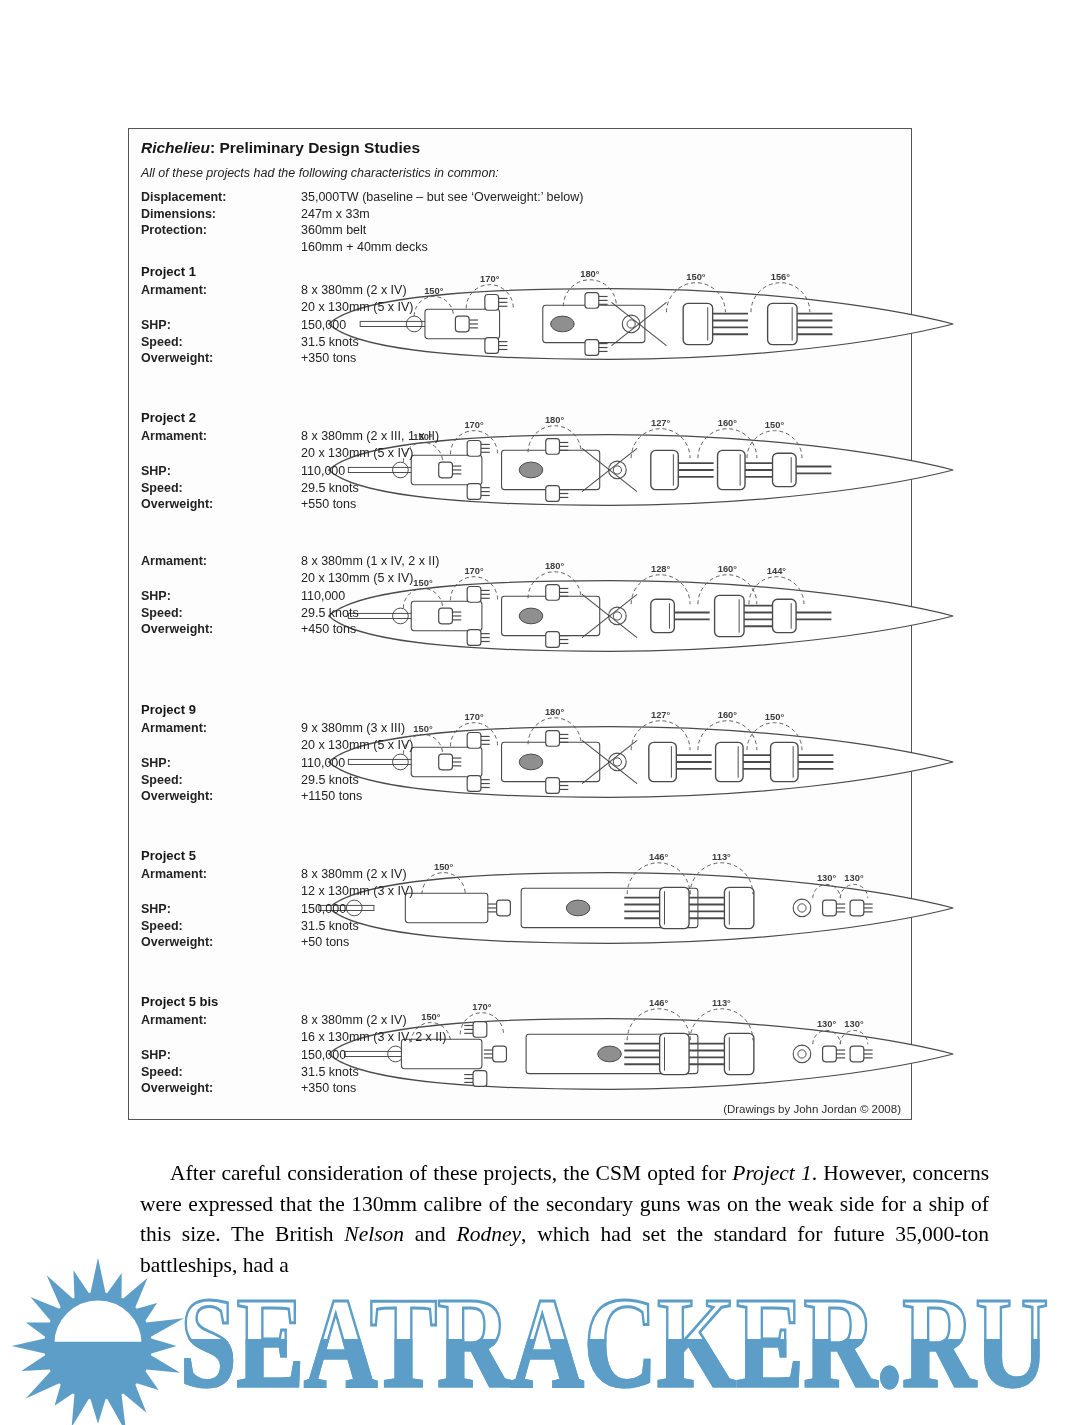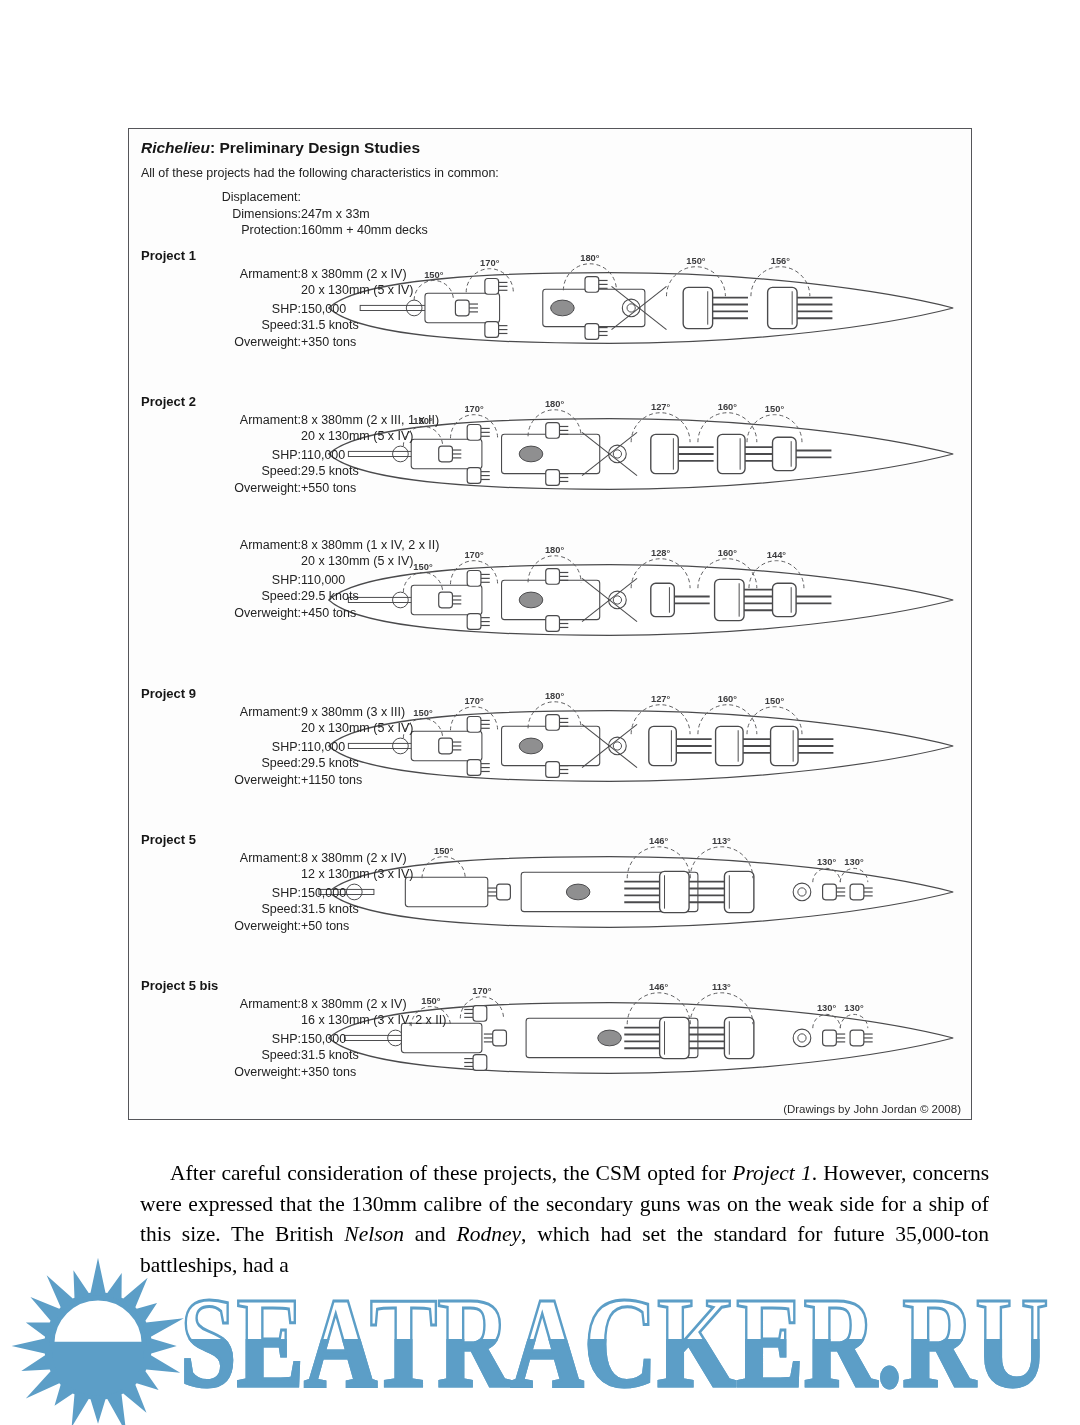--- a/index.html
+++ b/index.html
@@ -2,29 +2,29 @@
 <html><head>
 <meta charset="utf-8">
 <style>
   html,body{margin:0;padding:0;}
   body{
     width:1080px;height:1425px;position:relative;background:#ffffff;
     font-family:"Liberation Sans",sans-serif;color:#1d1d1f;overflow:hidden;
   }
   
   .figure-box{
-    position:absolute;left:128px;top:128px;width:844px;height:992px;
+    position:absolute;left:128px;top:128px;width:784px;height:992px;
     border:1.5px solid #55565a;box-sizing:border-box;padding:10px 12px;background:#fdfdfd;
   }
   .fig-title{font-size:15.5px;font-weight:bold;color:#161616;}
   .fig-title .it{font-style:italic;}
-  .fig-intro{font-size:12.5px;margin-top:9px;color:#232323;}
+  .fig-intro{font-size:12.5px;margin-top:9px;color:#232323;font-style:italic;}
   .common{margin-top:9px;}
   .spec-row{display:grid;grid-template-columns:160px 1fr;font-size:12.5px;line-height:16.5px;color:#232323;}
-  .spec-label{font-weight:normal;text-align:right;}
+  .spec-label{font-weight:bold;}
   .spec-values div{white-space:nowrap;}
   #projects{margin-top:6px;}
   .project{position:relative;height:146px;}
   .proj-name{font-weight:bold;font-size:13px;padding-top:3px;margin-bottom:3px;color:#161616;}
   .proj-specs{width:330px;position:relative;z-index:2;}
   .proj-specs .gap{height:2px;}
   .drawing{position:absolute;left:174px;top:-14px;width:648px;height:150px;z-index:1;}
   .drawing svg{width:100%;height:100%;}
   .credit{position:absolute;right:10px;bottom:4px;font-size:11.5px;color:#2b2b2b;}
   
@@ -50,32 +50,36 @@
 <body>
 
 <div class="figure-box">
   <div class="fig-title">
     <span class="it">Richelieu</span><span>: Preliminary Design Studies</span>
   </div>
   <div class="fig-intro">All of these projects had the following characteristics in common:</div>
   <div class="common" id="common-block">
   <div class="spec-row">
     <span class="spec-label">Displacement:</span>
+    <span class="spec-values">
+          <div>35,000TW (baseline – but see ‘Overweight:’ below)</div>
+        </span>
   </div>
 
   <div class="spec-row">
     <span class="spec-label">Dimensions:</span>
     <span class="spec-values">
           <div>247m x 33m</div>
         </span>
   </div>
 
   <div class="spec-row">
     <span class="spec-label">Protection:</span>
     <span class="spec-values">
+          <div>360mm belt</div>
           <div>160mm + 40mm decks</div>
         </span>
   </div>
 </div>
   <div id="projects">
   <div class="project">
     <div class="proj-name">Project 1</div>
     <div class="proj-specs">
   <div class="spec-row">
     <span class="spec-label">Armament:</span>

